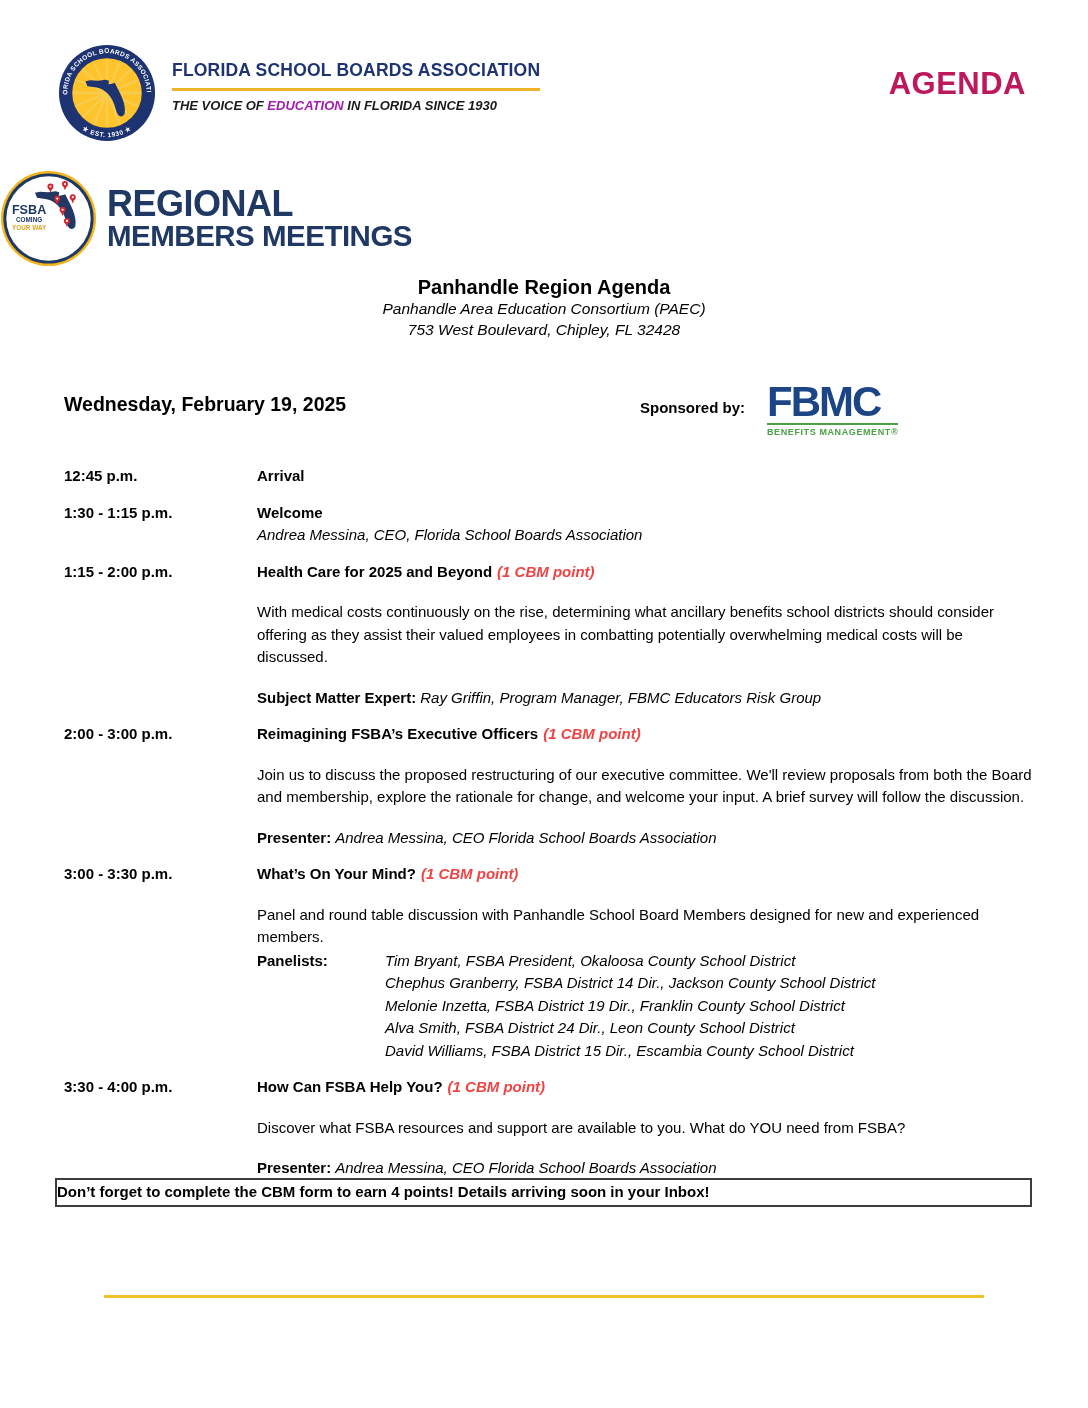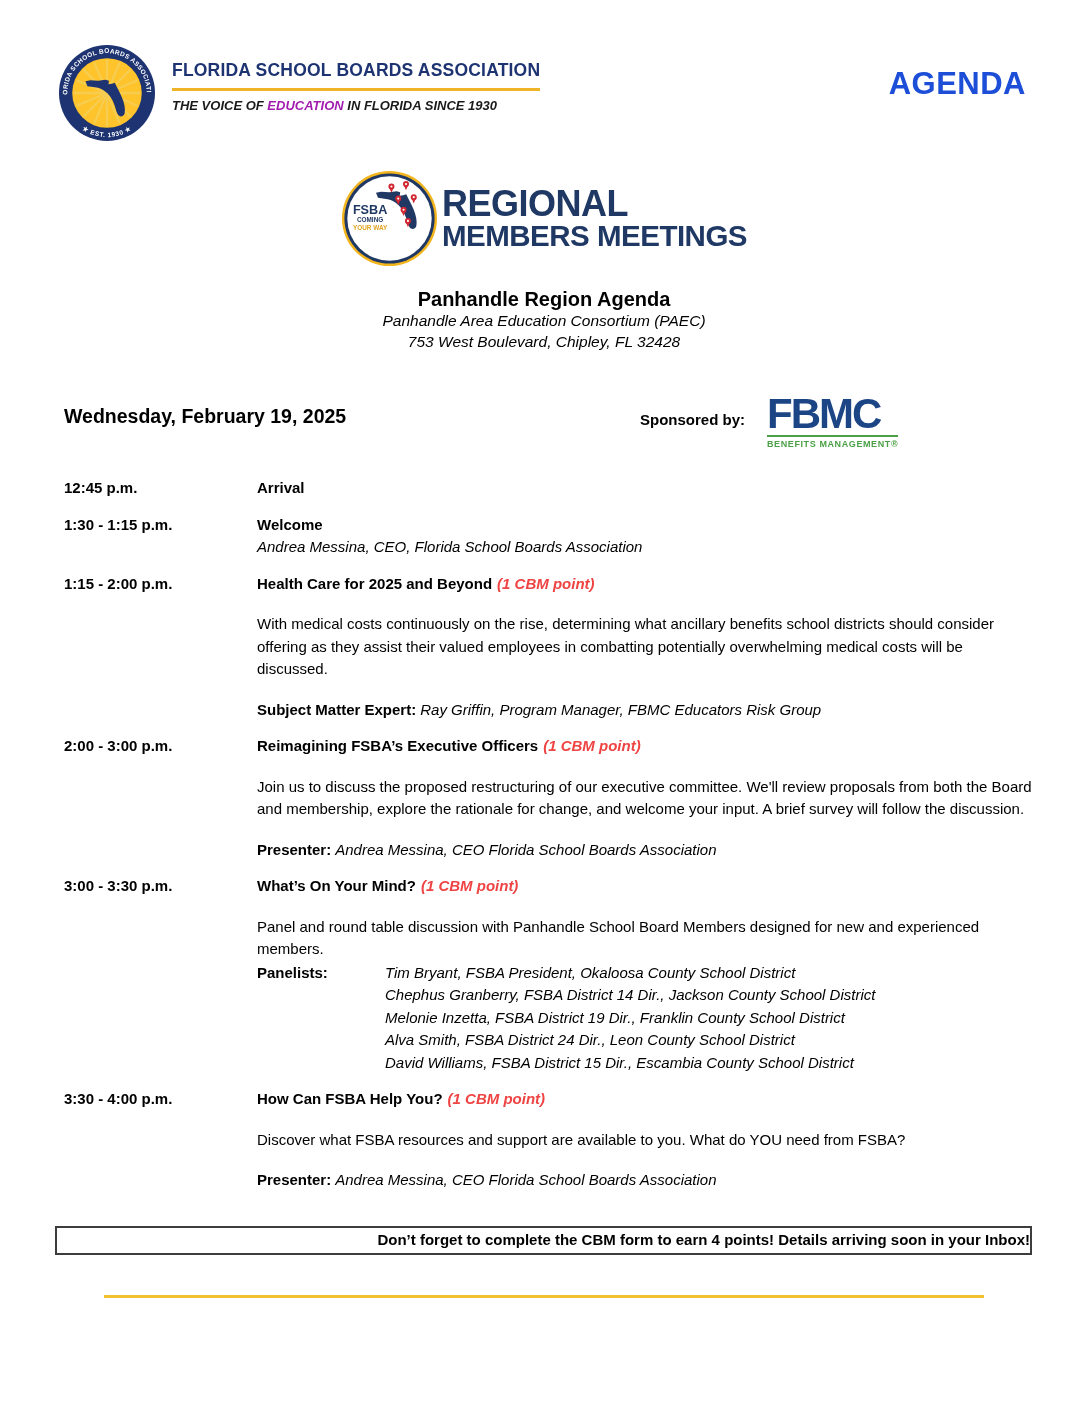--- a/index.html
+++ b/index.html
@@ -11,29 +11,29 @@
 
   
   .header { display:flex; justify-content:space-between; align-items:flex-start; padding:44px 62px 0 58px; }
   .brand { display:flex; gap:16px; align-items:flex-start; }
   .seal-wrap svg { width:98px; height:98px; display:block; }
   .brand-text { padding-top:16px; }
   .org-name { color:#1e3472; font-weight:bold; font-size:17.5px; letter-spacing:.2px; white-space:nowrap; }
   .brand-rule { height:2.5px; background:#f0b429; margin:7px 0 7px; }
   .tagline { font-size:13px; font-weight:bold; font-style:italic; color:#1a1a1a; white-space:nowrap; }
   .tagline .hl { color:#a21caf; }
-  .agenda-label { color:#1d4ed8; font-weight:bold; font-size:31px; letter-spacing:.5px; margin-top:22px; }
-
-  
-  .event-banner { display:flex; justify-content:center; align-items:center; gap:4px; margin-top:28px; }
+  .agenda-label { color:#be185d; font-weight:bold; font-size:31px; letter-spacing:.5px; margin-top:22px; }
+
+  
+  .event-banner { display:flex; justify-content:flex-start; align-items:center; gap:10px; margin-top:28px; }
   .badge-wrap svg { width:97px; height:97px; display:block; }
   .program-title { color:#1f3864; font-weight:800; line-height:.95; letter-spacing:-.5px; }
   .pt1 { font-size:36px; }
   .pt2 { font-size:29.5px; }
-  .event-title { text-align:center; font-size:20px; font-weight:bold; margin-top:21px; }
+  .event-title { text-align:center; font-size:20px; font-weight:bold; margin-top:9px; }
   .event-venue, .event-address { text-align:center; font-style:italic; font-size:15.5px; line-height:1.35; }
 
   
   .date-row { display:flex; align-items:flex-start; margin:42px 60px 0 64px; }
   .meeting-date { font-size:19.5px; font-weight:bold; flex:0 0 576px; padding-top:10px; }
   .sponsored-label { font-weight:bold; font-size:15px; padding-top:16px; }
   .sponsor-logo { margin-left:22px; }
   .fbmc-name { color:#1c4585; font-weight:800; font-size:42px; line-height:.9; letter-spacing:-2px; }
   .fbmc-rule { height:2.5px; background:#4ba145; margin:2px 0 2px; }
   .fbmc-sub { color:#4ba145; font-weight:bold; font-size:9px; letter-spacing:.6px; white-space:nowrap; }
@@ -48,22 +48,22 @@
   .desc { margin-top:18px; max-width:778px; }
   .roleline { margin-top:18px; }
   .role-label { font-weight:bold; }
   .role-value { font-style:italic; margin-left:4px; }
   .panelists { display:grid; grid-template-columns:128px 1fr; margin-top:1px; }
   .panelists-label { font-weight:bold; }
   .panelist { font-style:italic; }
 
   
   .notice-box {
-    position:absolute; left:55px; right:56px; top:1226px;
-    border:2px solid #3d3d3d; text-align:right; font-weight:bold;
+    position:absolute; left:55px; right:56px; top:1178px;
+    border:2px solid #3d3d3d; text-align:left; font-weight:bold;
     padding:3px 0 5px;
   }
   .footer-rule { position:absolute; top:1295px; left:104px; width:880px; height:3px; background:#f2c12e; }
   .footer-contact { position:absolute; top:1322px; left:0; right:0; text-align:center; font-size:15px; color:#111; }
 </style>
 </head>
 <body>
 
 <div class="page">
 

